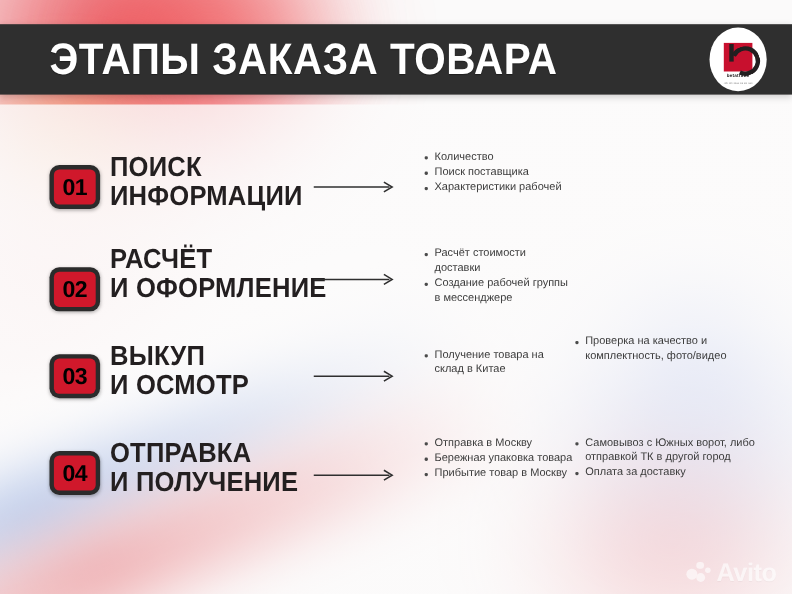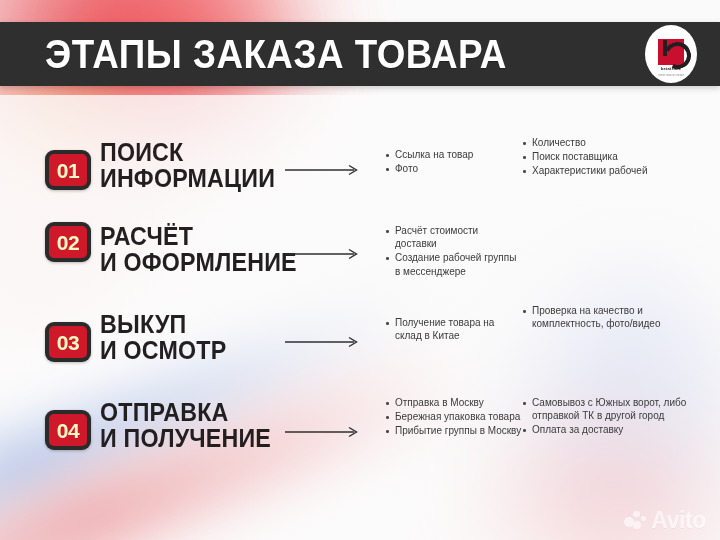--- a/index.html
+++ b/index.html
@@ -115,37 +115,37 @@
   
   .steps{position:absolute;left:0;top:112px;width:720px;}
   .step-row{position:relative;display:flex;align-items:flex-start;}
   .row-1{height:90px;}
   .row-2{height:90px;}
   .row-3{height:88px;}
   .row-4{height:95px;}
 
   .badge-wrap{position:absolute;left:45px;}
   .r1 .badge-wrap{top:38px;}
-  .r2 .badge-wrap{top:20px;}
+  .r2 .badge-wrap{top:41px;}
   .r3 .badge-wrap{top:30px;}
   .r4 .badge-wrap{top:30px;}
 
   .badge{
     width:46px;height:40px;border-radius:9px;
     background:#2b2b2b;
     display:flex;align-items:center;justify-content:center;
     box-shadow:0 1px 3px rgba(0,0,0,.25);
   }
   .badge-inner{
     width:38px;height:32px;border-radius:5px;
     background:#d0182b;
     display:flex;align-items:center;justify-content:center;
   }
   .badge-num{
-    color:#fef9c3;font-weight:bold;font-size:21px;line-height:1;
+    color:#000000;font-weight:bold;font-size:21px;line-height:1;
     font-family:"Liberation Sans Narrow","Liberation Sans",sans-serif;
     letter-spacing:-.5px;
   }
 
   .step-title{
     position:absolute;left:100px;
     color:#231f20;
     font-family:"Liberation Sans Narrow","Liberation Sans","DejaVu Sans",sans-serif;
     font-weight:bold;
     font-size:25px;
@@ -255,26 +255,20 @@
         <div>ПОИСК</div>
         <div>ИНФОРМАЦИИ</div>
       </div>
       <div class="arrow">
         <svg width="74" height="12" viewBox="0 0 74 12">
           <line x1="0" y1="6" x2="69" y2="6" stroke="#2f2f2f" stroke-width="1.4"></line>
           <polyline points="64,1.5 71.5,6 64,10.5" fill="none" stroke="#2f2f2f" stroke-width="1.4"></polyline>
         </svg>
       </div>
       <div class="cols">
-        <div class="col col-a">
-          <ul>
-            <li>Ссылка на товар</li>
-            <li>Фото</li>
-          </ul>
-        </div>
         <div class="col col-b">
           <ul>
             <li>Количество</li>
             <li>Поиск поставщика</li>
             <li>Характеристики рабочей</li>
           </ul>
         </div>
       </div>
     </div>
 
@@ -354,21 +348,21 @@
         <svg width="74" height="12" viewBox="0 0 74 12">
           <line x1="0" y1="6" x2="69" y2="6" stroke="#2f2f2f" stroke-width="1.4"></line>
           <polyline points="64,1.5 71.5,6 64,10.5" fill="none" stroke="#2f2f2f" stroke-width="1.4"></polyline>
         </svg>
       </div>
       <div class="cols">
         <div class="col col-a">
           <ul>
             <li>Отправка в Москву</li>
             <li>Бережная упаковка товара</li>
-            <li>Прибытие группы в Москву</li>
+            <li>Прибытие товар в Москву</li>
           </ul>
         </div>
         <div class="col col-b">
           <ul>
             <li>Самовывоз с Южных ворот, либо отправкой ТК в другой город</li>
             <li>Оплата за доставку</li>
           </ul>
         </div>
       </div>
     </div>

